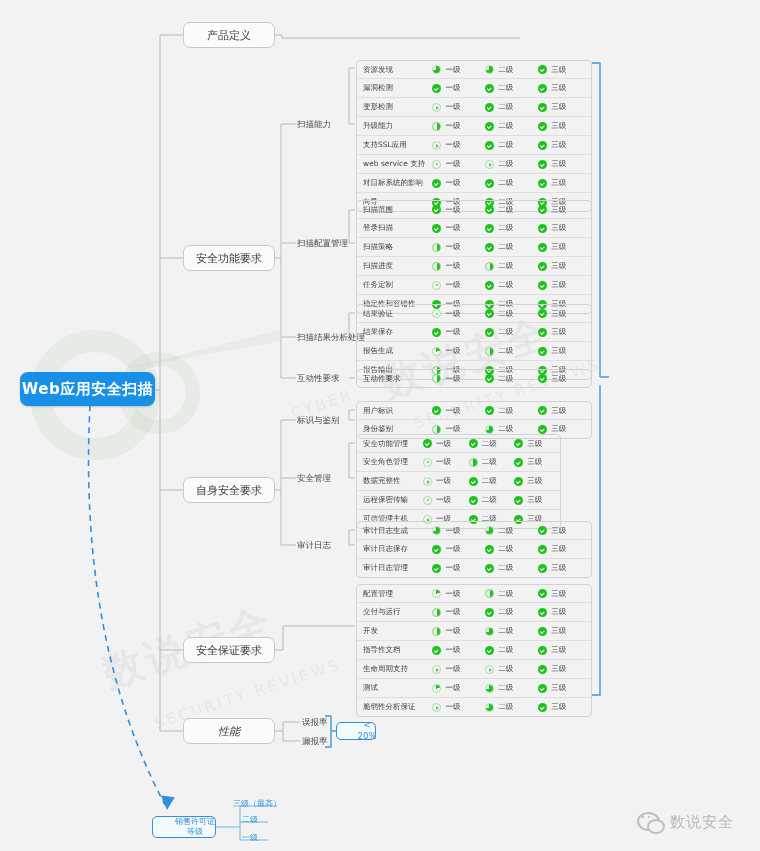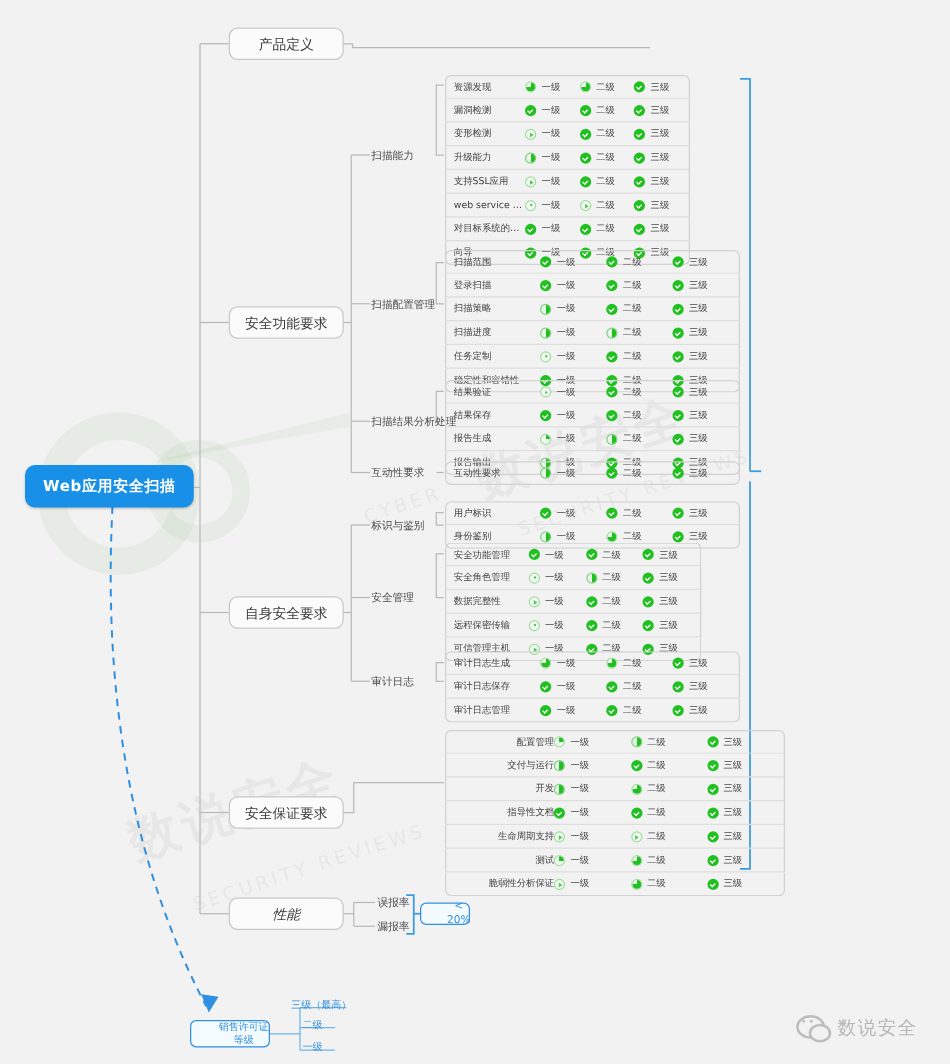--- a/index.html
+++ b/index.html
@@ -52,21 +52,21 @@
     border:1px solid #c9c9c9;
     border-radius:7px;
     color:#3a3a3a;
     white-space:nowrap;
   }
   .root{
     background:#1890e8;
     border:none;
     border-radius:8px;
     color:#fff;
-    font-size:12px;
+    font-size:15px;
     font-weight:bold;
     letter-spacing:.5px;
     box-shadow:0 1px 2px rgba(0,0,0,.18);
   }
   .lvl2{
     width:92px;height:26px;
     font-size:11px;
     background:#fbfbfb;
   }
   .cat{
@@ -319,21 +319,21 @@
   <div class="cat" style="left:297px;top:415px;">
     <span>标识与鉴别</span>
   </div>
   <div class="cat" style="left:297px;top:473px;">
     <span>安全管理</span>
   </div>
   <div class="cat" style="left:297px;top:540px;">
     <span>审计日志</span>
   </div>
 
-  <div class="rowgroup" id="grp-sf0" style="left:356px;top:60px;width:196px;">
+  <div class="rowgroup" id="grp-sf0" style="left:356px;top:60px;width:236px;">
       <div class="row boxed first">
         <div class="rlabel">资源发现</div>
         <div class="lvlcell">
           <span class="ic q3"></span>
           <span class="lvltxt">一级</span>
         </div>
         <div class="lvlcell">
           <span class="ic q3"></span>
           <span class="lvltxt">二级</span>
         </div>
@@ -768,21 +768,21 @@
         <div class="lvlcell">
           <span class="ic full"></span>
           <span class="lvltxt">二级</span>
         </div>
         <div class="lvlcell">
           <span class="ic full"></span>
           <span class="lvltxt">三级</span>
         </div>
       </div>
     </div>
-  <div class="rowgroup" id="grp-sa0" style="left:356px;top:584px;width:272px;text-align:right;">
+  <div class="rowgroup" id="grp-sa0" style="left:356px;top:584px;width:236px;">
       <div class="row boxed first">
         <div class="rlabel">配置管理</div>
         <div class="lvlcell">
           <span class="ic q1"></span>
           <span class="lvltxt">一级</span>
         </div>
         <div class="lvlcell">
           <span class="ic half"></span>
           <span class="lvltxt">二级</span>
         </div>

